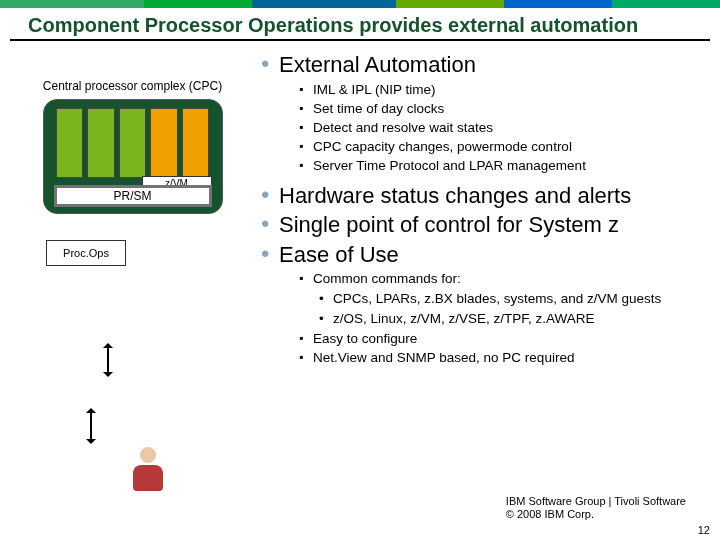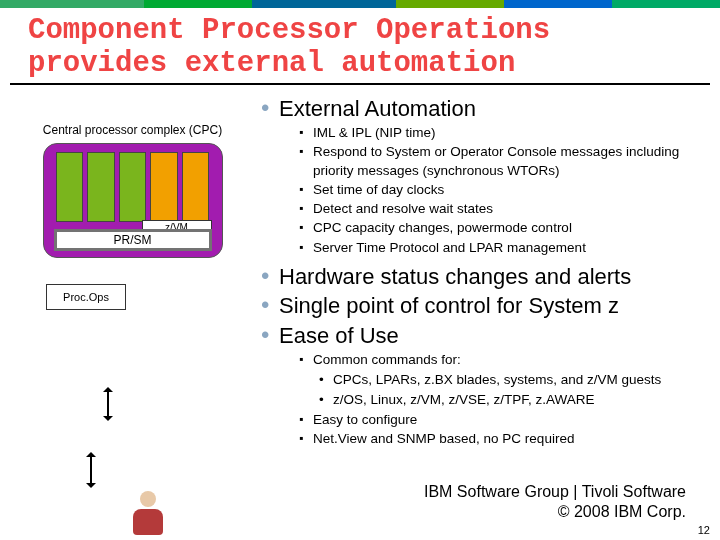--- a/index.html
+++ b/index.html
@@ -9,28 +9,27 @@
     font-family: Arial, Helvetica, sans-serif;
     background: #fff;
     position: relative;
     overflow: hidden;
   }
   .topbar {
     height: 8px;
     background: linear-gradient(90deg,#3a6 0%,#3a6 20%,#0a3 20%,#0a3 35%,#069 35%,#069 55%,#6a0 55%,#6a0 70%,#06c 70%,#06c 85%,#0a6 85%);
   }
   .title {
-    font-size: 29px;
+    font-size: 20px;
     font-weight: bold;
-    color: #ef4444;
+    color: #14532d;
     padding: 6px 18px 2px 18px;
     line-height: 1.15;
     border-bottom: 2px solid #000;
     margin: 0 10px 8px 10px;
-    font-family: Liberation Mono, monospace;
   }
   .content {
     display: flex;
     padding: 0 10px;
   }
   .left {
     width: 245px;
     padding-top: 30px;
     text-align: center;
     position: relative;
@@ -42,21 +41,21 @@
   .cpc-label {
     font-size: 12px;
     margin-bottom: 6px;
   }
   .cpc-box {
     width: 180px;
     height: 115px;
     margin: 3px auto;
     border: 1px solid #555;
     border-radius: 14px;
-    background: #a21caf;
+    background: #14532d;
     position: relative;
     padding: 8px 8px 4px 8px;
   }
   .bars {
     display: flex;
     gap: 4px;
     height: 70px;
     padding: 0 4px;
   }
   .bar {
@@ -118,21 +117,21 @@
   .bullet-main { list-style:none; }
   .bullet-main > li { position:relative; padding-left:18px; font-size:22px; margin:2px 0 2px 0; line-height:1.25;}
   .bullet-main > li::before { content:"•"; color:#8aa6c1; font-size:24px; position:absolute; left:0; top:-2px;}
   .sub { list-style:none; margin:2px 0 6px 0;}
   .sub > li { position:relative; padding-left:18px; font-size:13.5px; line-height:1.35; margin:1px 16px;}
   .sub > li::before { content:"▪"; color:#000; position:absolute; left:4px; top:0; font-size:12px;}
   .subsub { list-style:none; margin:2px 0 2px 0;}
   .subsub > li { position:relative; padding-left:20px; font-size:13.5px; line-height:1.35; margin:1px 0;}
   .subsub > li::before { content:"•"; color:#000; position:absolute; left:6px; top:0;}
   .pagenum { position:absolute; bottom:4px; right:10px; font-size:11px; }
-  .footer-block { position:absolute; bottom:18px; right:34px; text-align:right; font-size:16px; line-height:1.25;}
+  .footer-block { position:absolute; bottom:18px; right:34px; text-align:left; font-size:11px; line-height:1.25;}
 </style>
 </head>
 <body>
 
 <div class="topbar"></div>
 
 <div class="title">Component Processor Operations provides external automation</div>
 
 <div class="content">
 
@@ -162,21 +161,20 @@
       <div class="body"></div>
     </div>
   </div>
 
   <div class="right">
     <ul class="bullet-main">
       <li>
         <span>External Automation</span>
         <ul class="sub">
           <li>IML &amp; IPL (NIP time)</li>
-          <li>Respond to System or Operator Console messages including priority messages (synchronous WTORs)</li>
           <li>Set time of day clocks</li>
           <li>Detect and resolve wait states</li>
           <li>CPC capacity changes, powermode control</li>
           <li>Server Time Protocol and LPAR management</li>
         </ul>
       </li>
       <li><span>Hardware status changes and alerts</span></li>
       <li><span>Single point of control for System z</span></li>
       <li>
         <span>Ease of Use</span>

